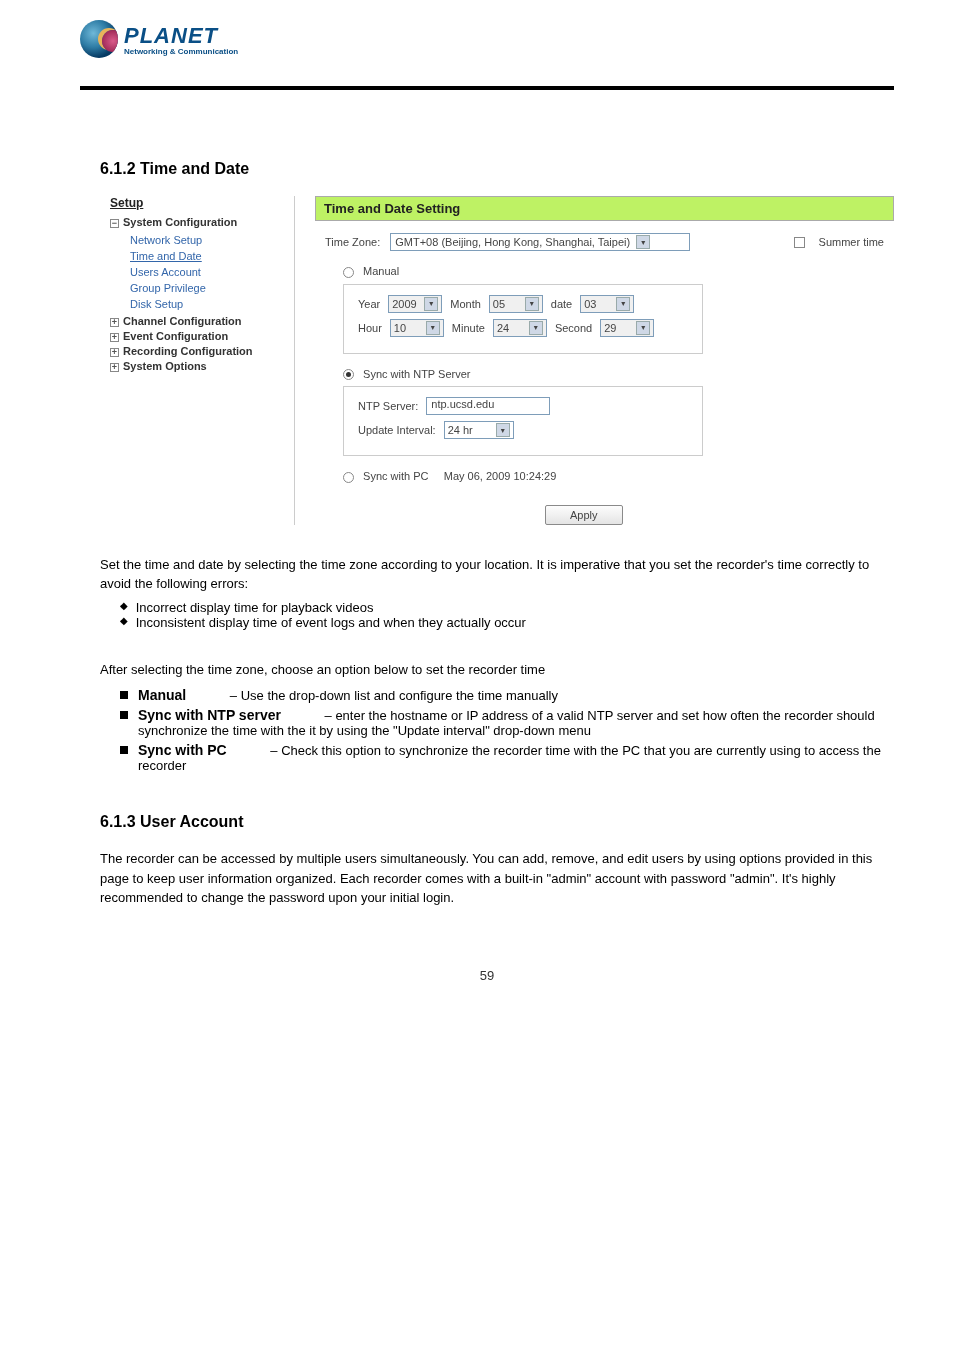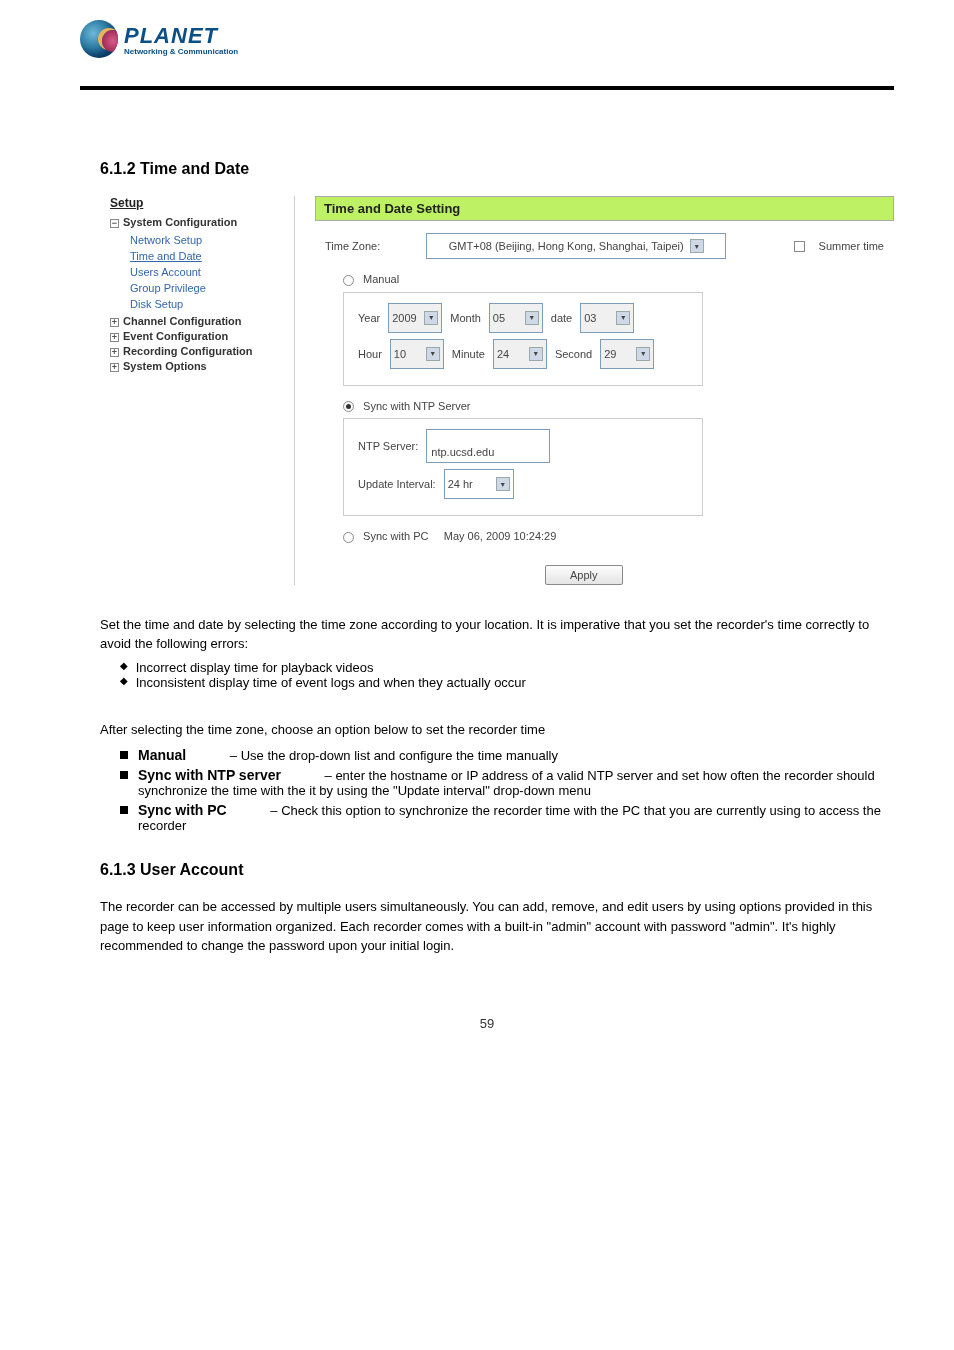--- a/index.html
+++ b/index.html
@@ -45,34 +45,34 @@
   .tree-item { font-weight:bold; color:#333; margin-top:3px; }
 
   .right-pane { flex:1; padding-left:20px; }
   .panel-title {
     font-weight:bold; font-size:13px; color:#222;
     border:1px solid #aaa; border-bottom:1px solid #aaa; background:#bef264;
     padding:4px 8px; margin-bottom:12px;
   }
   .row-tz { display:flex; align-items:center; gap:10px; margin:8px 10px 14px 10px; }
   .select-box {
-    border:1px solid #7e9db9; background:#fff; height:26px; font-size:11px;
-    padding:0 4px; display:inline-flex; align-items:center; justify-content:center;margin-left:36px;
+    border:1px solid #7e9db9; background:#fff; height:18px; font-size:11px;
+    padding:0 4px; display:inline-flex; align-items:center; justify-content:flex-start;
   }
   .select-box.tz { width:300px; }
   .select-caret { width:14px; height:14px; background:#cfd8e6; display:inline-flex; align-items:center; justify-content:center; margin-left:6px; border:1px solid #9aa; font-size:8px; }
   .checkbox { width:11px; height:11px; border:1px solid #888; display:inline-block; margin-right:4px; vertical-align:middle; }
   .radio { width:11px; height:11px; border:1px solid #888; border-radius:50%; display:inline-block; margin-right:6px; vertical-align:middle; position:relative; }
   .radio.checked::after { content:""; position:absolute; left:2px; top:2px; width:5px; height:5px; border-radius:50%; background:#333; }
 
   .group { margin:6px 10px 14px 28px; }
   .group-inner { border:1px solid #ccc; padding:10px 14px; margin-top:6px; max-width:360px; }
   .field-row { display:flex; align-items:center; gap:8px; margin-bottom:6px; }
-  .sel-small { border:1px solid #7e9db9; background:#f0f0f0; height:30px; width:54px; display:inline-flex; align-items:center; justify-content:space-between; padding:0 3px; }
-  .inp-small { border:1px solid #7e9db9; background:#fff; height:18px; width:124px; padding:16px 4px; }
+  .sel-small { border:1px solid #7e9db9; background:#f0f0f0; height:18px; width:54px; display:inline-flex; align-items:center; justify-content:space-between; padding:0 3px; }
+  .inp-small { border:1px solid #7e9db9; background:#fff; height:18px; width:124px; padding:0 4px; }
 
   .btn-apply {
     display:inline-block; border:1px solid #8a8a8a; background:linear-gradient(#fdfdfd,#e4e4e4);
     padding:3px 24px; font-size:11px; color:#444; border-radius:2px;
     margin: 8px 0 0 230px;
   }
 
   .body-text { margin: 30px 0 6px 20px; line-height:1.5; }
   .sub-bullet { margin-left:40px; display:flex; align-items:flex-start; gap:8px; }
   .sub-bullet .d { font-size:10px; }
@@ -223,17 +223,17 @@
     <div class="item">
       <div class="sq"></div>
       <div><b>Sync with NTP server</b><span> – enter the hostname or IP address of a valid NTP server and set how often the recorder should synchronize the time with the it by using the "Update interval" drop-down menu</span></div>
     </div>
     <div class="item">
       <div class="sq"></div>
       <div><b>Sync with PC</b><span> – Check this option to synchronize the recorder time with the PC that you are currently using to access the recorder</span></div>
     </div>
   </div>
 
-  <div class="sec-title" style="margin-top:28px">6.1.3 User Account</div>
+  <div class="sec-title" style="margin-top:40px">6.1.3 User Account</div>
   <div class="body-text" style="margin-top:8px">The recorder can be accessed by multiple users simultaneously. You can add, remove, and edit users by using options provided in this page to keep user information organized. Each recorder comes with a built-in "admin" account with password "admin". It's highly recommended to change the password upon your initial login.</div>
 
   <div class="page-num">59</div>
 </div>
 
 </body></html>

